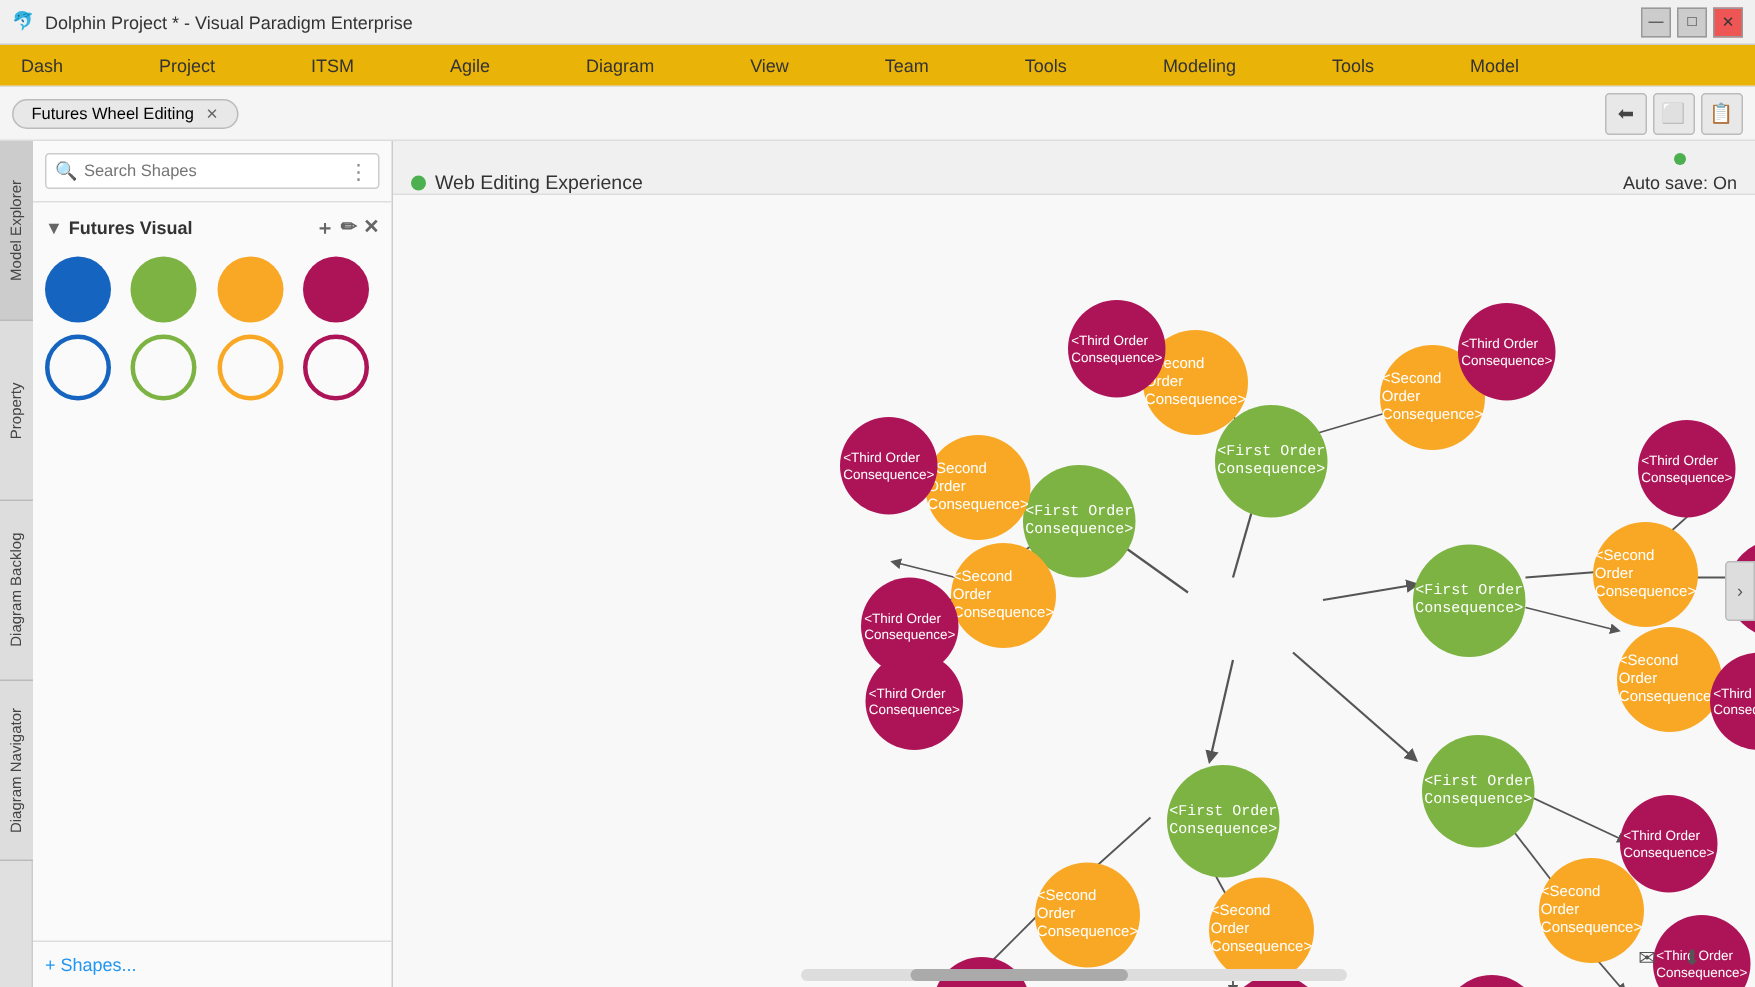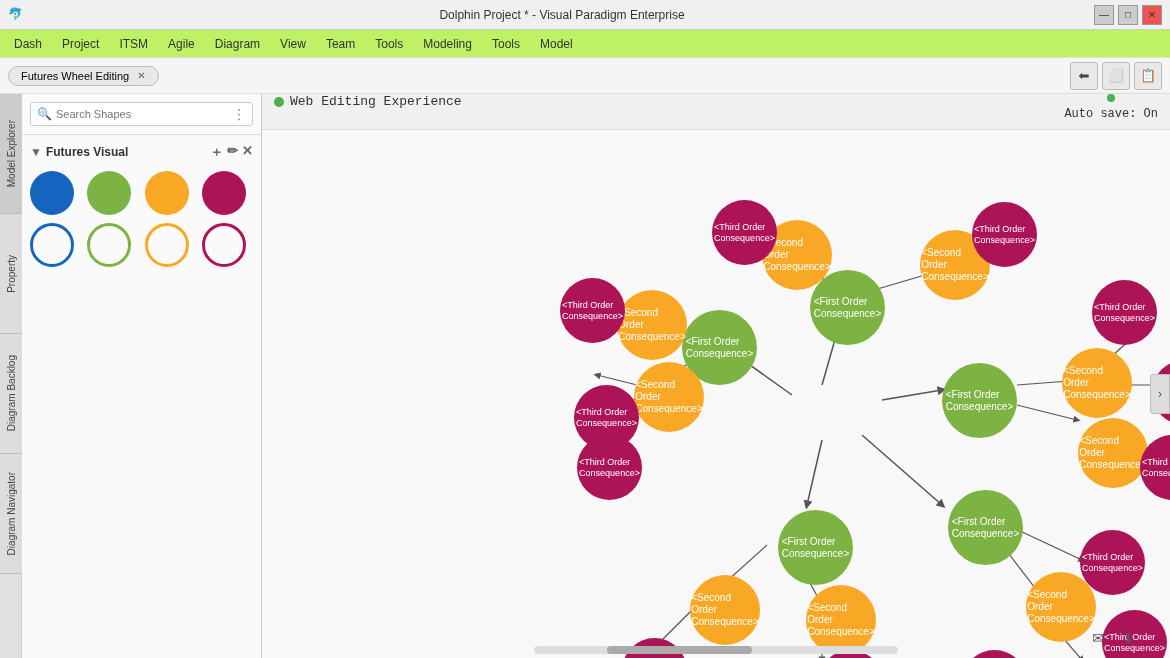--- a/index.html
+++ b/index.html
@@ -9,36 +9,37 @@
     #title-bar {
       background: #f0f0f0;
       height: 30px;
       display: flex;
       align-items: center;
       padding: 0 8px;
       border-bottom: 1px solid #ccc;
       user-select: none;
     }
     #title-bar .app-icon { width: 16px; height: 16px; margin-right: 6px; }
-    #title-bar .title-text { font-size: 12px; color: #333; flex: 1; text-align: center; }
+    #title-bar .title-text { font-size: 12px; color: #333; flex: 1; }
     #title-bar .win-controls { display: flex; gap: 4px; }
     #title-bar .win-btn {
       width: 20px; height: 20px; background: #ccc; border: 1px solid #999;
       display: flex; align-items: center; justify-content: center;
       font-size: 10px; cursor: pointer; color: #333;
     }
 
     
     #menu-bar {
-      background: #bef264;
+      background: #eab308;
       height: 28px;
       display: flex;
       align-items: center;
       padding: 0 4px;
       border-bottom: 1px solid #ddd;
+      gap: 44px;
     }
     .menu-item {
       padding: 4px 10px;
       cursor: pointer;
       font-size: 12px;
       color: #333;
       border-radius: 3px;
     }
 
     
@@ -153,24 +154,23 @@
       position: relative;
       overflow: hidden;
     }
 
     
     #diagram-header {
       height: 36px;
       background: #f0f0f0;
       border-bottom: 1px solid #ddd;
       display: flex;
-      align-items: flex-start;
+      align-items: flex-end;
       padding: 0 12px;
       justify-content: space-between;
-      font-family: Liberation Mono, monospace;
     }
     #diagram-tab {
       display: flex;
       align-items: center;
       gap: 6px;
       font-size: 13px;
       font-weight: 500;
       color: #333;
     }
     #diagram-tab .dot { width: 10px; height: 10px; border-radius: 50%; background: #4CAF50; }
@@ -201,21 +201,21 @@
       justify-content: center;
       text-align: left;
       font-size: 10px;
       color: white;
       font-weight: 500;
       cursor: pointer;
       line-height: 1.2;
       padding: 4px;
     }
     .node.center { background: #1565C0; width: 90px; height: 90px; font-size: 11px; }
-    .node.first-order { background: #7CB342; width: 75px; height: 75px; }
+    .node.first-order { background: #7CB342; width: 75px; height: 75px; font-family: Liberation Mono, monospace; }
     .node.second-order { background: #F9A825; width: 70px; height: 70px; }
     .node.third-order { background: #AD1457; width: 65px; height: 65px; font-size: 9px; }
 
     
     #right-collapse {
       position: absolute;
       right: 0;
       top: 50%;
       transform: translateY(-50%);
       width: 20px;
@@ -400,20 +400,25 @@
       </div>
 
       <div class="shapes-grid">
         <div class="shape-circle" style="background:transparent; border: 3px solid #1565C0;"></div>
         <div class="shape-circle" style="background:transparent; border: 3px solid #7CB342;"></div>
         <div class="shape-circle" style="background:transparent; border: 3px solid #F9A825;"></div>
         <div class="shape-circle" style="background:transparent; border: 3px solid #AD1457;"></div>
       </div>
     </div>
 
+    <div id="sidebar-bottom">
+      <div id="add-shapes-btn">
+        <span>+ Shapes...</span>
+      </div>
+    </div>
   </div>
 
   <div id="diagram-area">
 
     <div id="diagram-header">
       <div id="diagram-tab">
         <div class="dot"></div>
         <span>Web Editing Experience</span>
       </div>
       <div id="auto-save">

